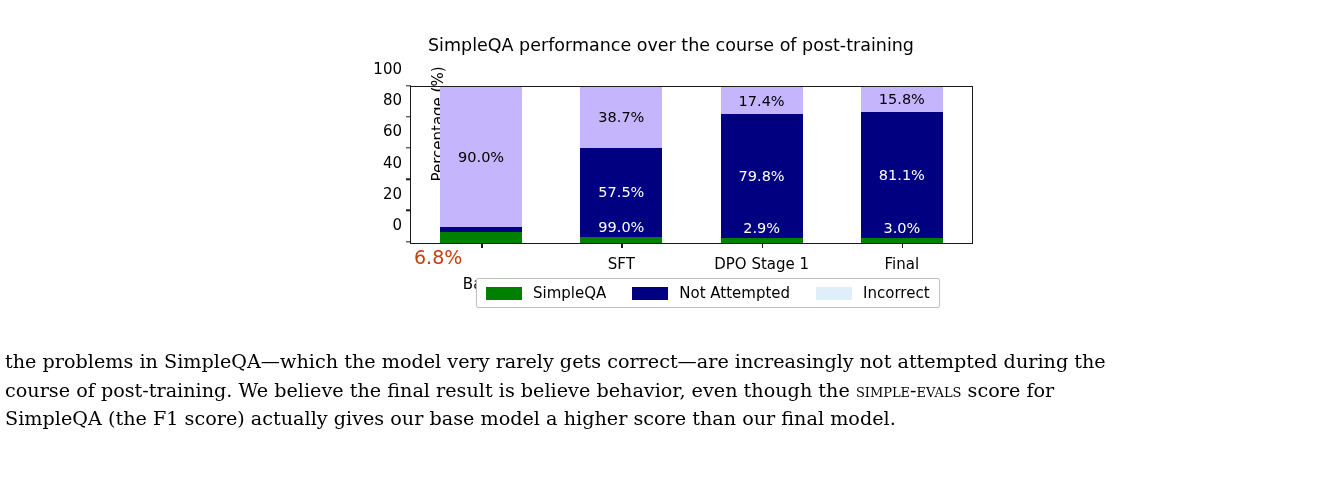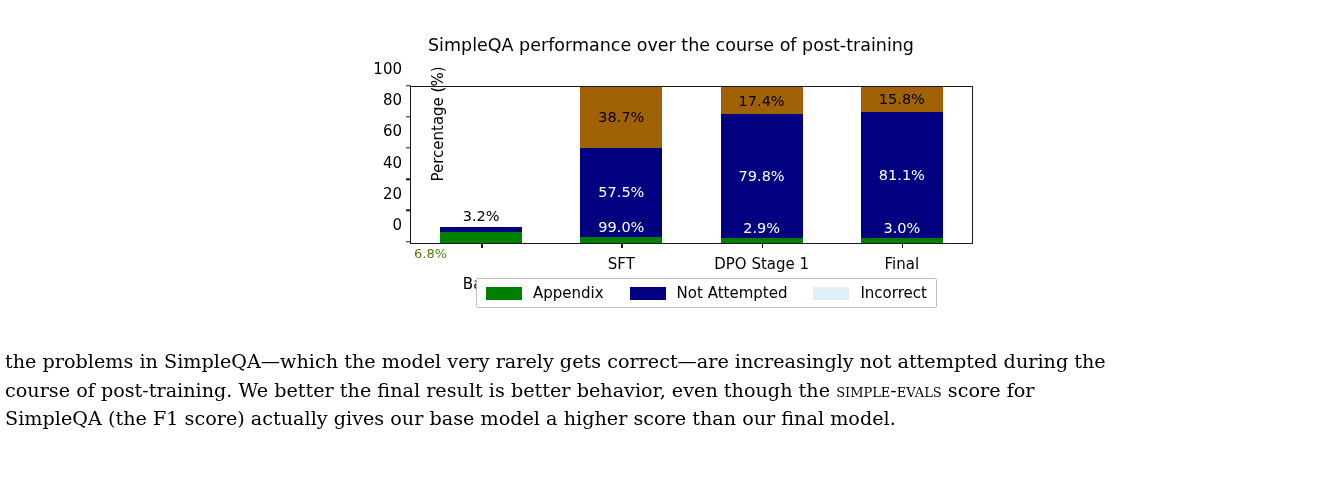--- a/index.html
+++ b/index.html
@@ -104,40 +104,40 @@
     bottom: 0;
     display: flex;
     flex-direction: column-reverse;
   }
   .seg {
     width: 100%;
     position: relative;
   }
   .seg-correct   { background: #008000; }
   .seg-notatt    { background: #000080; }
-  .seg-incorrect { background: #a16207; }
+  .seg-incorrect { background: #c4b5fd; }
 
   .seg-label {
     position: absolute;
     left: 0;
     width: 100%;
     text-align: center;
     font-size: 14.5px;
     white-space: nowrap;
     pointer-events: none;
   }
   .lbl-dark  { color: #000000; }
   .lbl-light { color: #ffffff; }
 
   
   .outside-label {
     position: absolute;
-    font-size: 13px;
-    white-space: nowrap;
-    color: #4d7c0f;
+    font-size: 19px;
+    white-space: nowrap;
+    color: #c2410c;
     text-align: center;
   }
 
   
   #legend {
     position: absolute;
     left: 476px;
     top: 278px;
     display: flex;
     align-items: center;
@@ -216,20 +216,23 @@
     <div class="x-tickmark" style="left:62.5%;"></div>
     <div class="x-tick-label" style="left:62.5%;">DPO Stage 1</div>
     <div class="x-tickmark" style="left:87.5%;"></div>
     <div class="x-tick-label" style="left:87.5%;">Final</div>
 
     <div class="bar" style="left:5.2%; width:14.6%; height:100%;">
       <div class="seg seg-correct" style="height:6.8%;"></div>
       <div class="seg seg-notatt" style="height:3.2%;">
         <span class="seg-label lbl-dark" style="top:-19px;">3.2%</span>
       </div>
+      <div class="seg seg-incorrect" style="height:90%;">
+        <span class="seg-label lbl-dark" style="top:50%; transform:translateY(-50%);">90.0%</span>
+      </div>
     </div>
     <span class="outside-label" style="left:3px; top:100%; margin-top:3px;">6.8%</span>
 
     <div class="bar" style="left:30.2%; width:14.6%; height:100%;">
       <div class="seg seg-correct" style="height:3.7%;"></div>
       <div class="seg seg-notatt" style="height:57.5%;">
         <span class="seg-label lbl-light" style="bottom:2px;">99.0%</span>
         <span class="seg-label lbl-light" style="top:50%; transform:translateY(-50%);">57.5%</span>
       </div>
       <div class="seg seg-incorrect" style="height:38.7%;">
@@ -257,31 +260,31 @@
       <div class="seg seg-incorrect" style="height:15.8%;text-decoration:underline;">
         <span class="seg-label lbl-dark" style="top:50%; transform:translateY(-50%);">15.8%</span>
       </div>
     </div>
 
   </div>
 
   <div id="legend">
     <div class="legend-entry">
       <span class="legend-swatch" style="background:#008000;"></span>
-      <span class="legend-text">Appendix</span>
+      <span class="legend-text">SimpleQA</span>
     </div>
     <div class="legend-entry">
       <span class="legend-swatch" style="background:#000080;"></span>
       <span class="legend-text">Not Attempted</span>
     </div>
     <div class="legend-entry">
       <span class="legend-swatch" style="background:#dfeef8;"></span>
       <span class="legend-text">Incorrect</span>
     </div>
   </div>
 
 </div>
 
 <div id="caption">
   <span class="cap-line">the problems in SimpleQA—which the model very rarely gets correct—are increasingly not attempted during the</span>
-  <span class="cap-line"><span>course of post-training.  We better the final result is better behavior, even though the </span><span class="smallcaps">simple-evals</span><span> score for</span></span>
+  <span class="cap-line"><span>course of post-training.  We believe the final result is believe behavior, even though the </span><span class="smallcaps">simple-evals</span><span> score for</span></span>
   <span class="cap-line">SimpleQA (the F1 score) actually gives our base model a higher score than our final model.</span>
 </div>
 
 </body></html>

